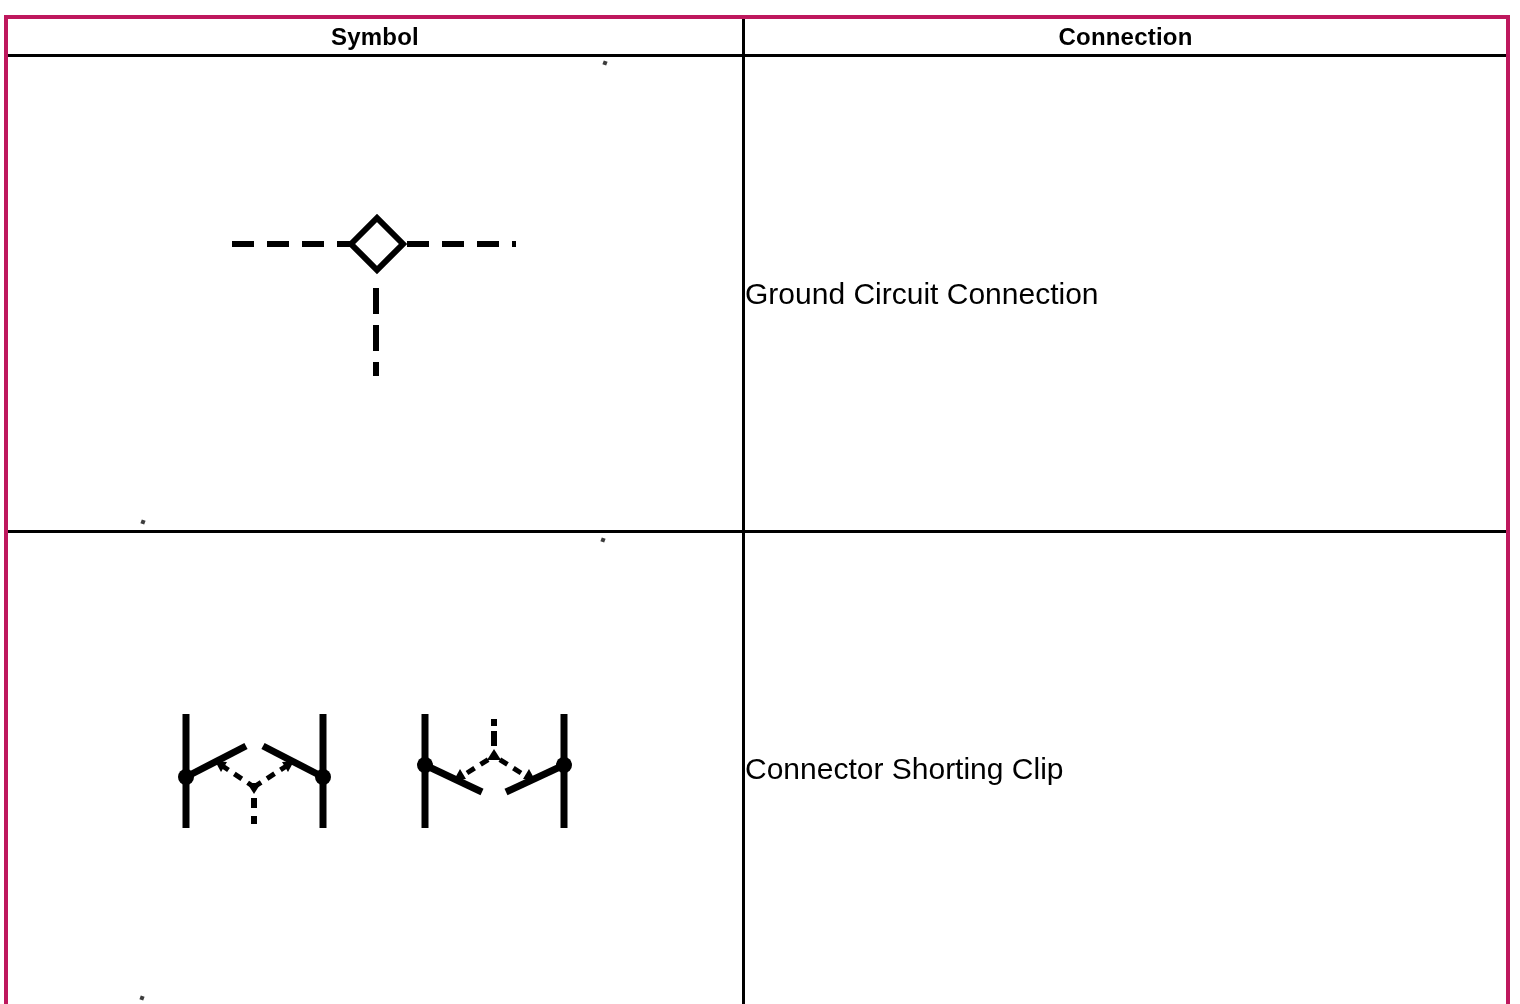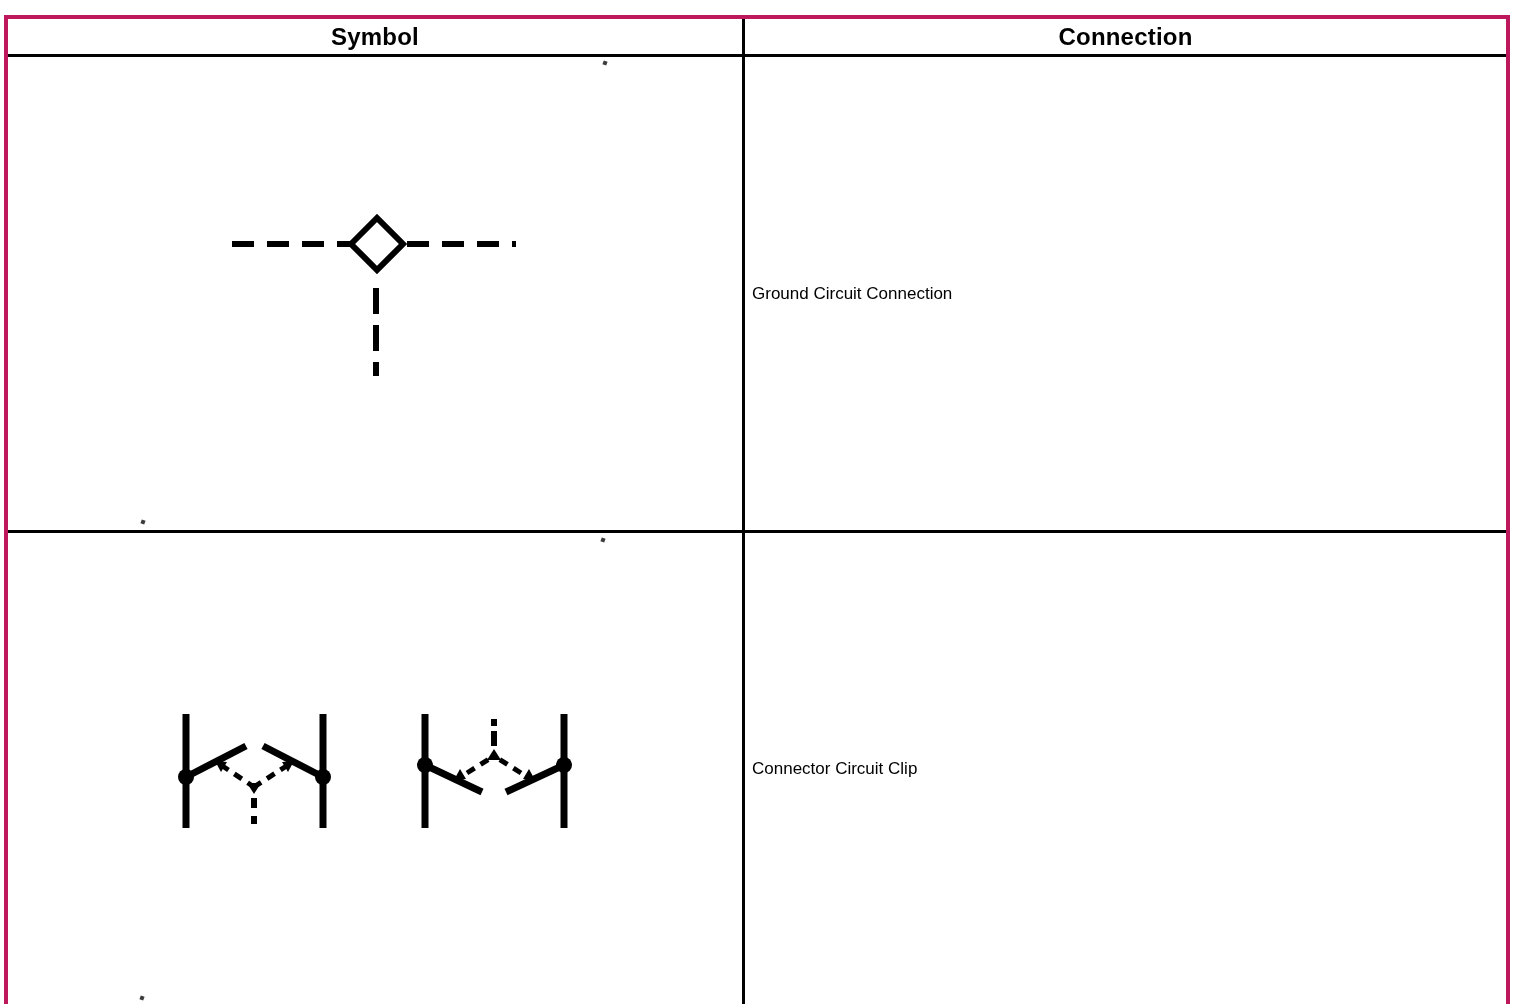--- a/index.html
+++ b/index.html
@@ -46,22 +46,21 @@
     display: flex;
     align-items: center;
     justify-content: center;
     font-size: 24px;
     font-weight: bold;
     letter-spacing: 0.2px;
   }
   .desc-cell {
     display: flex;
     align-items: center;
-    padding-left: 7px;
-    font-size: 17px;
+    font-size: 30px;
     font-weight: 400;
   }
   .symbol-cell { overflow: hidden; }
   .sym {
     position: absolute;
     display: block;
   }
   .sym-ground { left: 216px; top: 151px; }
   .sym-clip-left  { left: 161px; top: 173px; }
   .sym-clip-right { left: 401px; top: 173px; }
@@ -123,21 +122,21 @@
           <line x1="16" y1="59" x2="73" y2="86" stroke="#000" stroke-width="7"></line>
           <line x1="155" y1="59" x2="97" y2="86" stroke="#000" stroke-width="7"></line>
           <line x1="58" y1="67" x2="85" y2="50" stroke="#000" stroke-width="5" stroke-dasharray="9 7"></line>
           <line x1="112" y1="67" x2="85" y2="50" stroke="#000" stroke-width="5" stroke-dasharray="9 7"></line>
           <polygon points="45,74 51,63 57,73" fill="#000"></polygon>
           <polygon points="126,74 120,63 114,73" fill="#000"></polygon>
           <polygon points="85,43 78,54 92,54" fill="#000"></polygon>
           <line x1="85" y1="40" x2="85" y2="13" stroke="#000" stroke-width="6" stroke-dasharray="15 5 7 5"></line>
         </svg>
       </div>
-      <div class="cell desc-cell">Connector Circuit Clip</div>
+      <div class="cell desc-cell">Connector Shorting Clip</div>
 
     </div>
 
     <div class="speck" style="left:595px; top:42px;"></div>
     <div class="speck" style="left:133px; top:501px;"></div>
     <div class="speck" style="left:593px; top:519px;"></div>
     <div class="speck" style="left:132px; top:977px;"></div>
   </div>
 </div>
 

